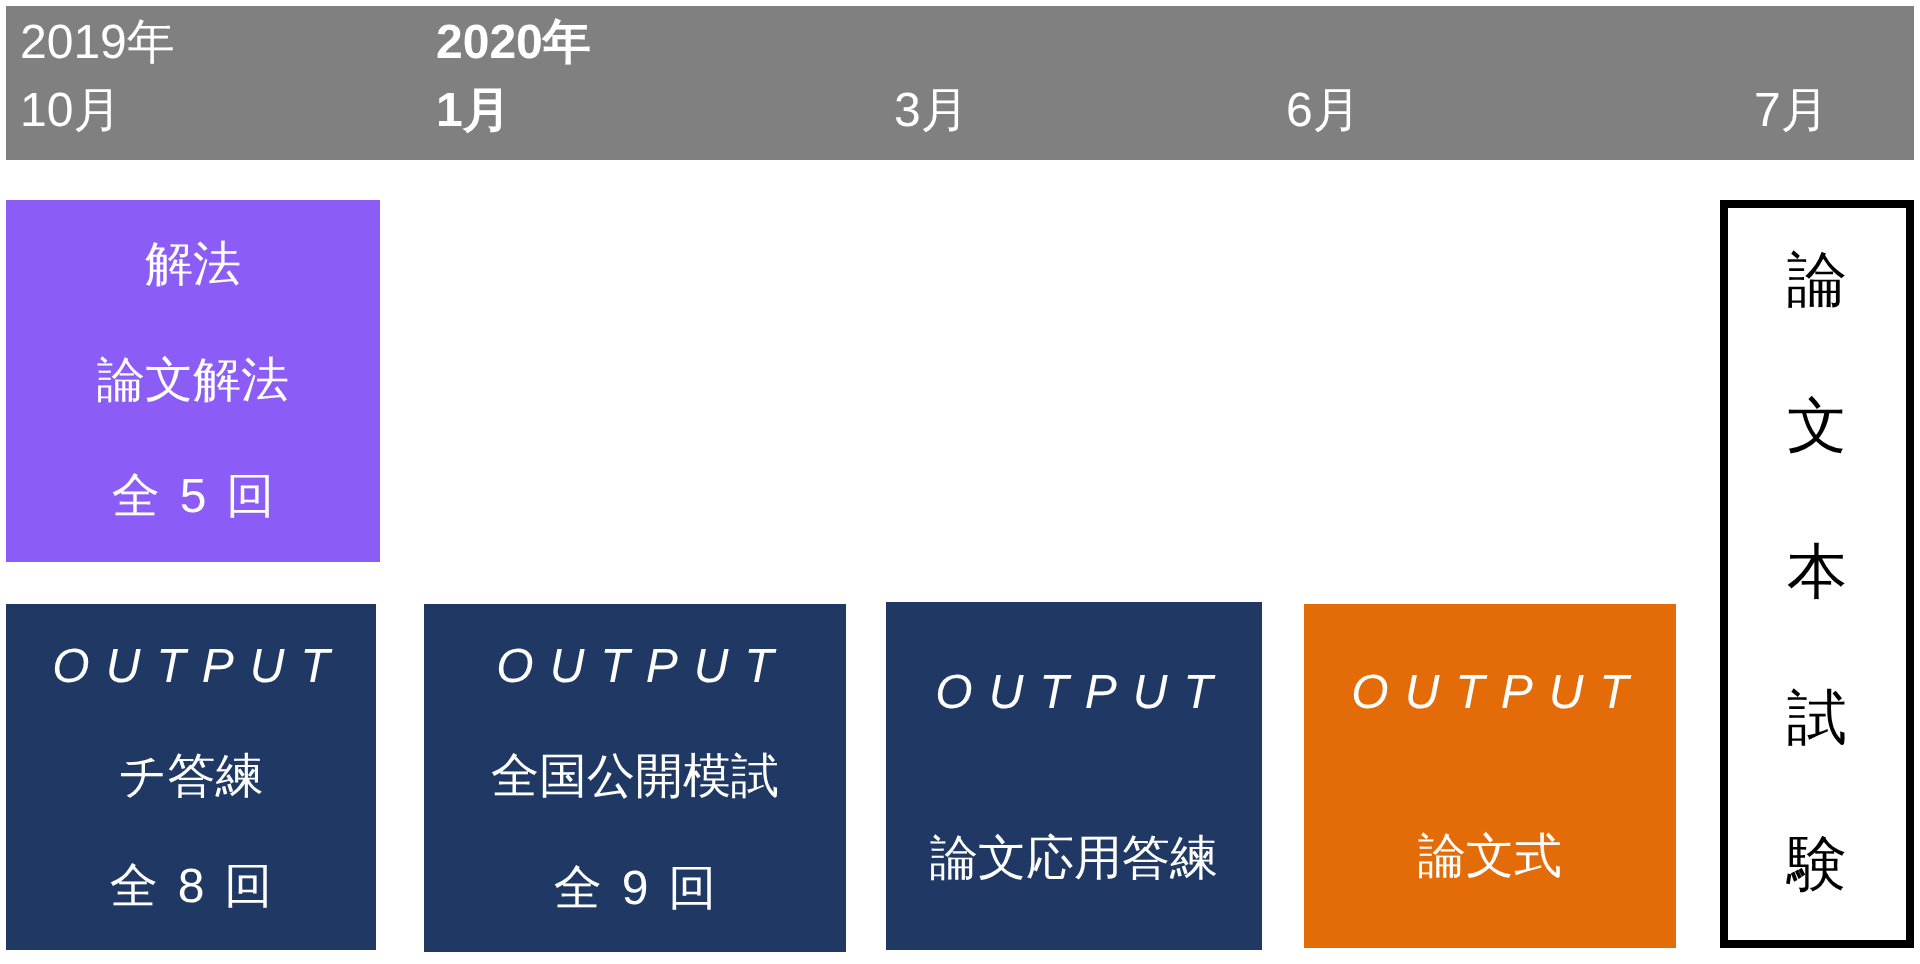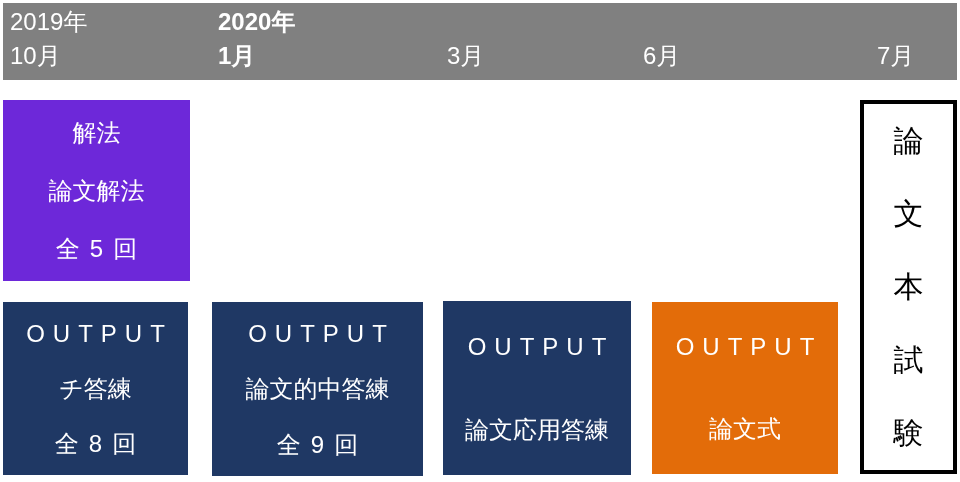--- a/index.html
+++ b/index.html
@@ -51,20 +51,21 @@
     text-align: center;
     color: #ffffff;
     font-size: 24px;
     line-height: 1.05;
     padding: 4px 2px;
   }
   .box .en-heading {
     letter-spacing: 8px;
     padding-left: 8px;  
     white-space: nowrap;
+    font-style: italic;
   }
   .box .count {
     letter-spacing: 10px;
     padding-left: 10px;
     white-space: nowrap;
   }
   #box-kaiho    { left: 3px;   top: 100px; width: 187px; height: 181px; }
   #box-approach { left: 3px;   top: 302px; width: 185px; height: 173px; }
   #box-oyo      { left: 212px; top: 302px; width: 211px; height: 174px; }
   #box-tekichu  { left: 443px; top: 301px; width: 188px; height: 174px; }
@@ -107,35 +108,35 @@
     <div class="tl-point" id="tl-p3">
       <div class="tl-year"></div>
       <div class="tl-month">6月</div>
     </div>
     <div class="tl-point" id="tl-p4">
       <div class="tl-year"></div>
       <div class="tl-month">7月</div>
     </div>
   </div>
 
-  <div class="box" id="box-kaiho" style="background-color: #6d28d9;">
+  <div class="box" id="box-kaiho" style="background-color: #8b5cf6;">
     <div class="heading">解法</div>
     <div class="line">論文解法</div>
     <div class="count">全5回</div>
   </div>
 
   <div class="box" id="box-approach" style="background-color: rgb(31, 56, 100);">
     <div class="en-heading">OUTPUT</div>
     <div class="line">チ答練</div>
     <div class="count">全8回</div>
   </div>
 
   <div class="box" id="box-oyo" style="background-color: rgb(31, 56, 100);">
     <div class="en-heading">OUTPUT</div>
-    <div class="line">論文的中答練</div>
+    <div class="line">全国公開模試</div>
     <div class="count">全9回</div>
   </div>
 
   <div class="box" id="box-tekichu" style="background-color: rgb(31, 56, 100);">
     <div class="en-heading">OUTPUT</div>
     <div class="line">論文応用答練</div>
   </div>
 
   <div class="box" id="box-moshi" style="background-color: rgb(227, 108, 9);">
     <div class="en-heading">OUTPUT</div>

